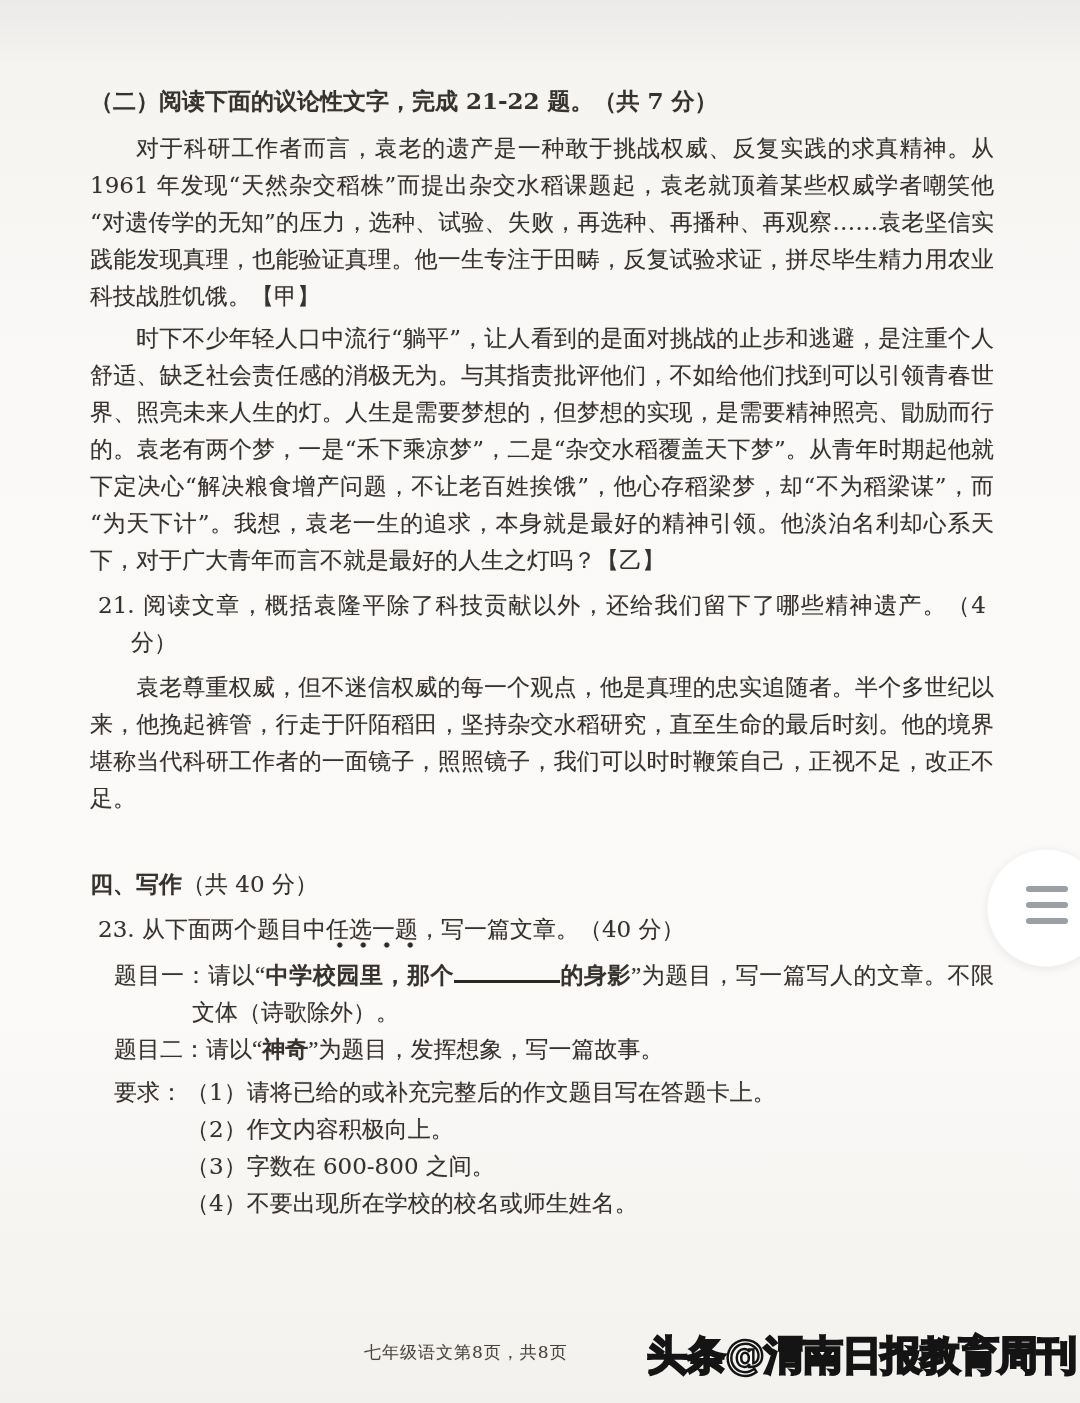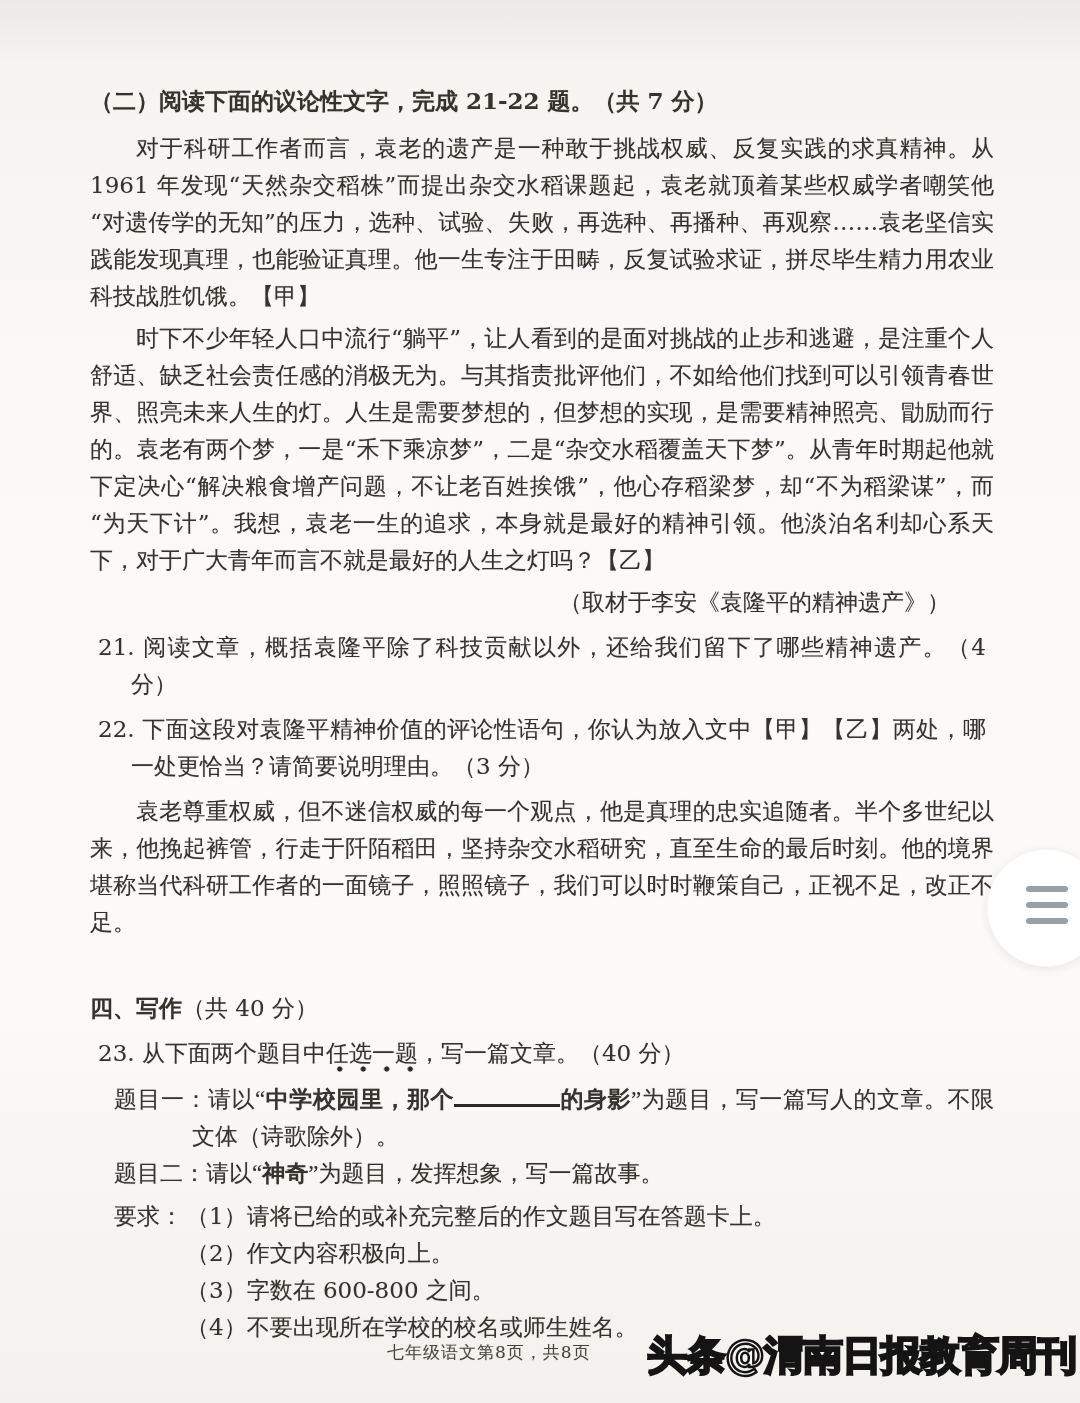--- a/index.html
+++ b/index.html
@@ -40,21 +40,21 @@
     background-repeat: repeat-x;
     background-position: 2px 100%;
     padding-bottom: 7px;
   }
   .requirements { margin-left: 24px; display: flex; margin-top: 6px; }
   .req-label { flex: 0 0 72px; }
   .req-items { flex: 1; }
   .req-items > div { margin: 0; }
   .footer-pageinfo {
     position: absolute;
-    left: 387px; top: 1341px;
+    left: 364px; top: 1341px;
     font-size: 17px;
     color: #4a463f;
     letter-spacing: 1px;
     text-shadow: 0 0 1px rgba(70,64,58,.25);
   }
   .watermark {
     position: absolute;
     right: 4px; top: 1328px;
     font-family: "DejaVu Sans", sans-serif;
     font-size: 40px;
@@ -88,24 +88,22 @@
 </head>
 <body>
 
 <div class="content">
 
   <div class="heading">（二）阅读下面的议论性文字，完成 21-22 题。（共 7 分）</div>
 
   <p class="para">对于科研工作者而言，袁老的遗产是一种敢于挑战权威、反复实践的求真精神。从 1961 年发现“天然杂交稻株”而提出杂交水稻课题起，袁老就顶着某些权威学者嘲笑他“对遗传学的无知”的压力，选种、试验、失败，再选种、再播种、再观察……袁老坚信实践能发现真理，也能验证真理。他一生专注于田畴，反复试验求证，拼尽毕生精力用农业科技战胜饥饿。【甲】</p>
   <p class="para">时下不少年轻人口中流行“躺平”，让人看到的是面对挑战的止步和逃避，是注重个人舒适、缺乏社会责任感的消极无为。与其指责批评他们，不如给他们找到可以引领青春世界、照亮未来人生的灯。人生是需要梦想的，但梦想的实现，是需要精神照亮、勖励而行的。袁老有两个梦，一是“禾下乘凉梦”，二是“杂交水稻覆盖天下梦”。从青年时期起他就下定决心“解决粮食增产问题，不让老百姓挨饿”，他心存稻梁梦，却“不为稻梁谋”，而“为天下计”。我想，袁老一生的追求，本身就是最好的精神引领。他淡泊名利却心系天下，对于广大青年而言不就是最好的人生之灯吗？【乙】</p>
 
-  <div class="attribution">（取材于李安《袁隆平的精神遗产》）</div>
 
   <div class="question">21. 阅读文章，概括袁隆平除了科技贡献以外，还给我们留下了哪些精神遗产。（4 分）</div>
-  <div class="question">22. 下面这段对袁隆平精神价值的评论性语句，你认为放入文中【甲】【乙】两处，哪一处更恰当？请简要说明理由。（3 分）</div>
 
   <p class="para">袁老尊重权威，但不迷信权威的每一个观点，他是真理的忠实追随者。半个多世纪以来，他挽起裤管，行走于阡陌稻田，坚持杂交水稻研究，直至生命的最后时刻。他的境界堪称当代科研工作者的一面镜子，照照镜子，我们可以时时鞭策自己，正视不足，改正不足。</p>
 
   <div class="writing-heading">
     <span class="bold">四、写作</span><span>（共 40 分）</span>
   </div>
 
   <div class="question">
     <span>23. </span><span>从下面两个题目中</span><span class="emph">任选一题</span><span>，写一篇文章。（40 分）</span>
   </div>

